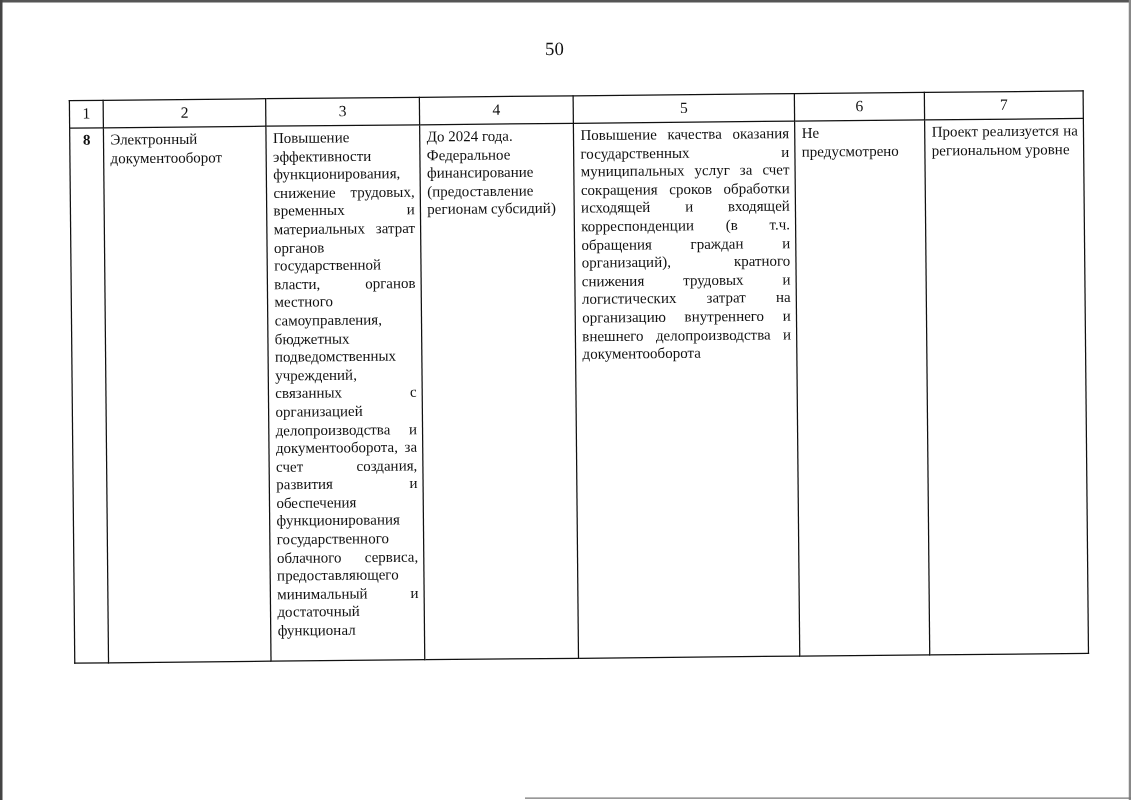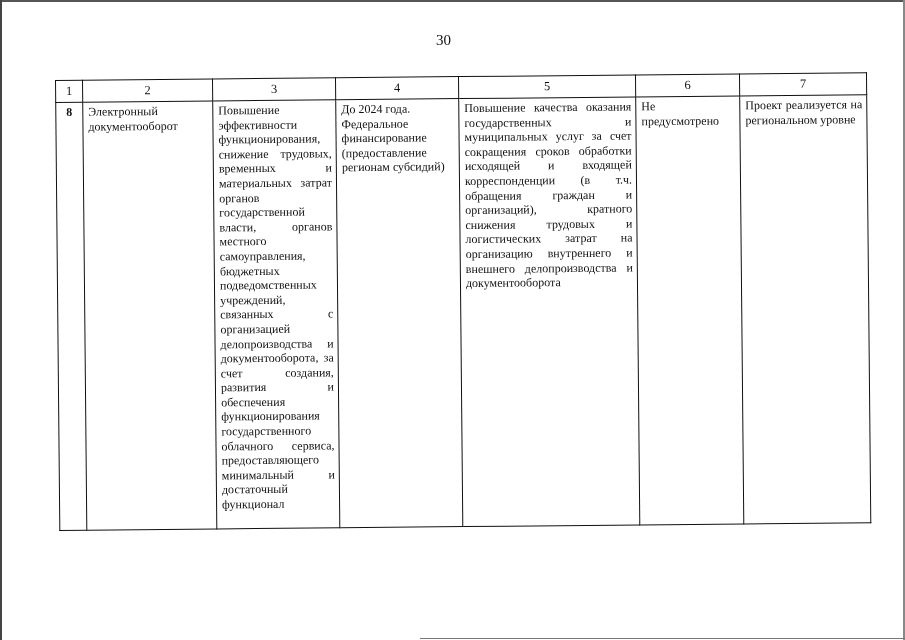--- a/index.html
+++ b/index.html
@@ -29,21 +29,21 @@
   .body-row td { height: 422px; }
 </style>
 </head>
 <body>
 
 <div class="scan-border-top"></div>
 <div class="scan-border-left"></div>
 <div class="scan-border-right"></div>
 <div class="scan-border-bottom"></div>
 
-<div class="page-number">30</div>
+<div class="page-number">50</div>
 
 <div class="table-wrap">
   <table>
     <colgroup>
       <col style="width:27px">
       <col style="width:130px">
       <col style="width:123px">
       <col style="width:123px">
       <col style="width:177px">
       <col style="width:104px">

